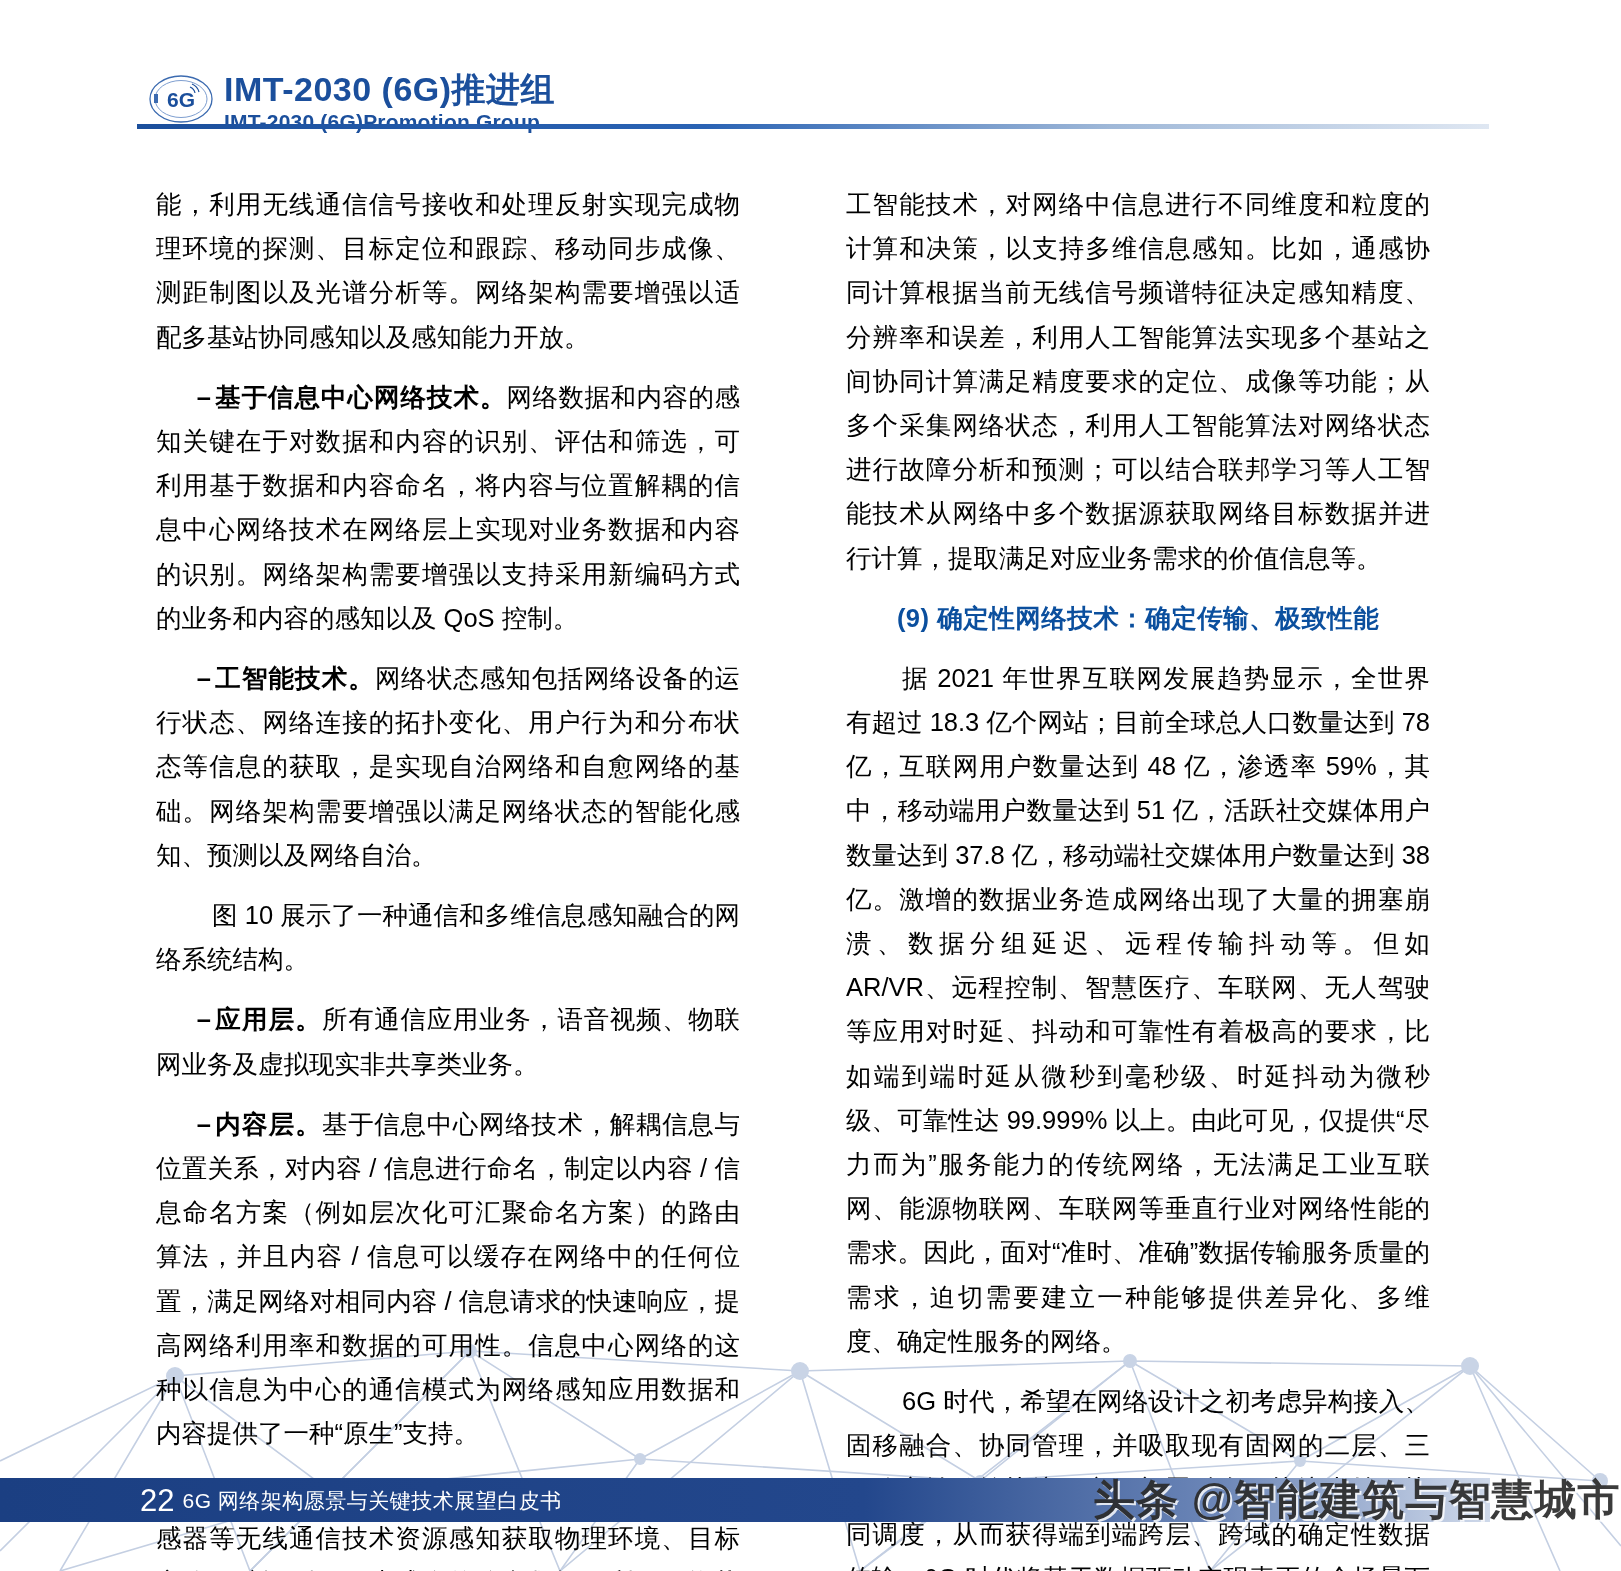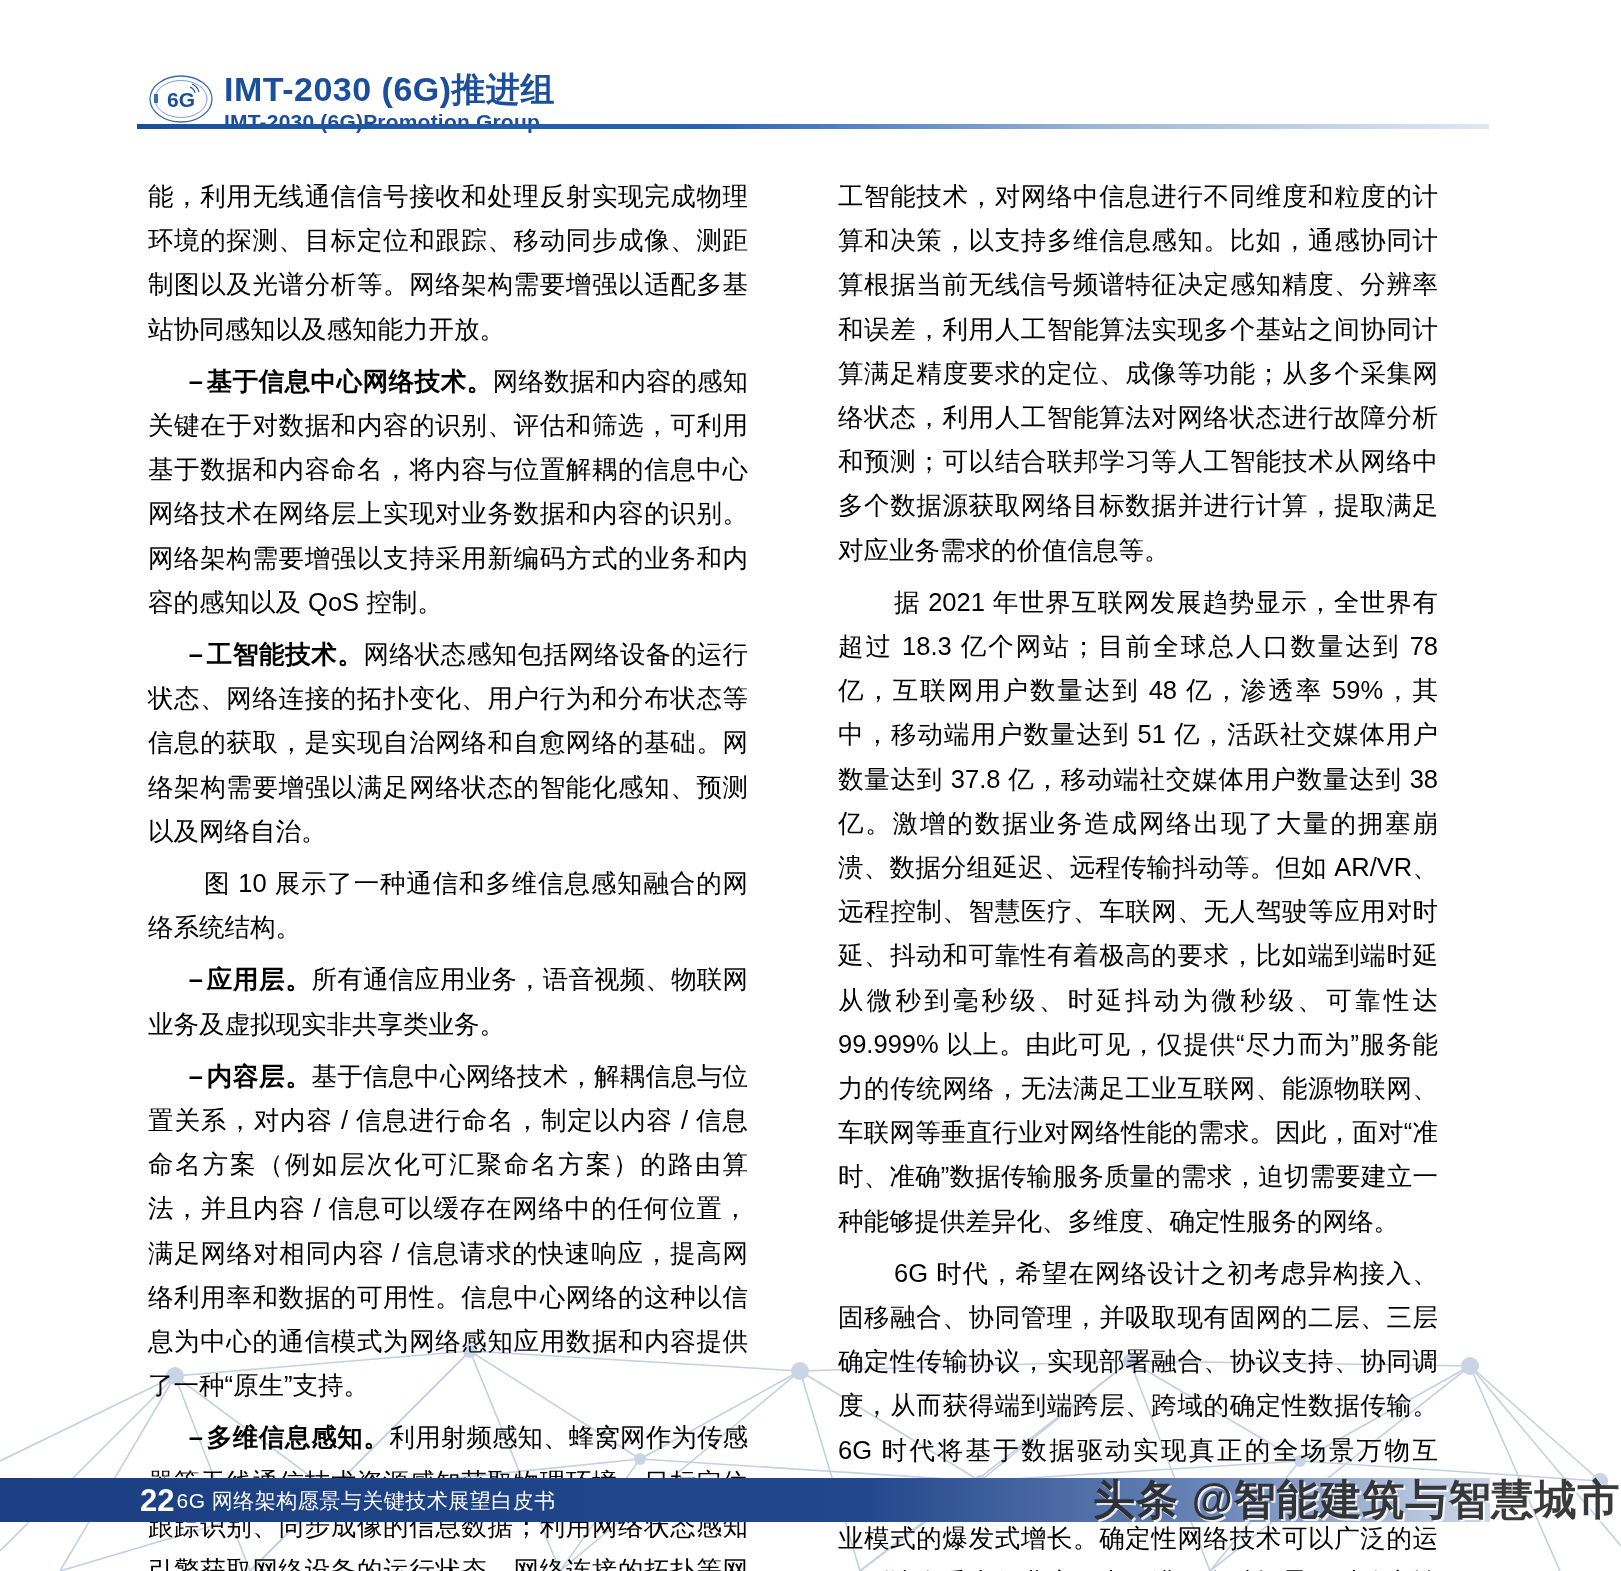--- a/index.html
+++ b/index.html
@@ -82,21 +82,21 @@
     color: #000000;
   }
   .col-left  { left: 140px; }
   .col-right { left: 830px; }
 
   .p {
     font-size: 25.5px;
     line-height: 44.2px;
     text-align: justify;
     text-justify: inter-character;
-    margin: 8px;
+    margin: 16px;
     letter-spacing: 0px;
     font-weight: 400;
   }
   .p.indent { text-indent: 2.2em; }
   .p.bullet { text-indent: 0; }
   .bullet-dash {
     display: inline-block;
     width: 2.3em;
     text-indent: 0;
     padding-left: 1.6em;
@@ -131,23 +131,23 @@
     left: 140px;
     top: 1478px;
     height: 44px;
     display: flex;
     align-items: center;
     color: #ffffff;
     white-space: nowrap;
   }
   .footer-page {
     font-size: 31px;
-    font-weight: bold;
+    font-weight: normal;
     line-height: 1;
-    margin-right: 2px;
+    margin-right: 8px;
   }
   .footer-title {
     font-size: 21px;
     line-height: 1;
     letter-spacing: 0.5px;
   }
 
   
   .watermark {
     position: absolute;
@@ -227,20 +227,21 @@
 
 
     <p class="p bullet"><span class="bullet-dash">–</span><span class="lead">多维信息感知。</span><span>利用射频感知、蜂窝网作为传感器等无线通信技术资源感知获取物理环境、目标定位跟踪识别、同步成像的信息数据；利用网络状态感知引擎获取网络设备的运行状态、网络连接的拓扑等网络状态信息；利用数据和内容感知引擎感知获取目标业务数据和内容信息。支持多维信息能力开放。</span></p>
 
   </div>
 
   <div class="col col-right">
 
     <p class="p"><span>工智能技术，对网络中信息进行不同维度和粒度的计算和决策，以支持多维信息感知。比如，通感协同计算根据当前无线信号频谱特征决定感知精度、分辨率和误差，利用人工智能算法实现多个基站之间协同计算满足精度要求的定位、成像等功能；从多个采集网络状态，利用人工智能算法对网络状态进行故障分析和预测；可以结合联邦学习等人工智能技术从网络中多个数据源获取网络目标数据并进行计算，提取满足对应业务需求的价值信息等。</span></p>
 
+    <h2 class="section-title">(9) 确定性网络技术：确定传输、极致性能</h2>
 
     <p class="p indent"><span>据 2021 年世界互联网发展趋势显示，全世界有超过 18.3 亿个网站；目前全球总人口数量达到 78 亿，互联网用户数量达到 48 亿，渗透率 59%，其中，移动端用户数量达到 51 亿，活跃社交媒体用户数量达到 37.8 亿，移动端社交媒体用户数量达到 38 亿。激增的数据业务造成网络出现了大量的拥塞崩溃、数据分组延迟、远程传输抖动等。但如 AR/VR、远程控制、智慧医疗、车联网、无人驾驶等应用对时延、抖动和可靠性有着极高的要求，比如端到端时延从微秒到毫秒级、时延抖动为微秒级、可靠性达 99.999% 以上。由此可见，仅提供“尽力而为”服务能力的传统网络，无法满足工业互联网、能源物联网、车联网等垂直行业对网络性能的需求。因此，面对“准时、准确”数据传输服务质量的需求，迫切需要建立一种能够提供差异化、多维度、确定性服务的网络。</span></p>
 
     <p class="p indent"><span>6G 时代，希望在网络设计之初考虑异构接入、固移融合、协同管理，并吸取现有固网的二层、三层确定性传输协议，实现部署融合、协议支持、协同调度，从而获得端到端跨层、跨域的确定性数据传输。6G 时代将基于数据驱动实现真正的全场景万物互联，数字世界与物理世界的深度融合会加速多样化商业模式的爆发式增长。确定性网络技术可以广泛的运用到诸多垂直行业应用中，满足多种场景下对确定性服务质量的需求，为智能泛在、空天地一体化、全息通信等 6G 业务的实现提供技术</span></p>
 
   </div>
 
   <div class="footer-bar"></div>
   <div class="footer-text">
     <span class="footer-page">22</span>

